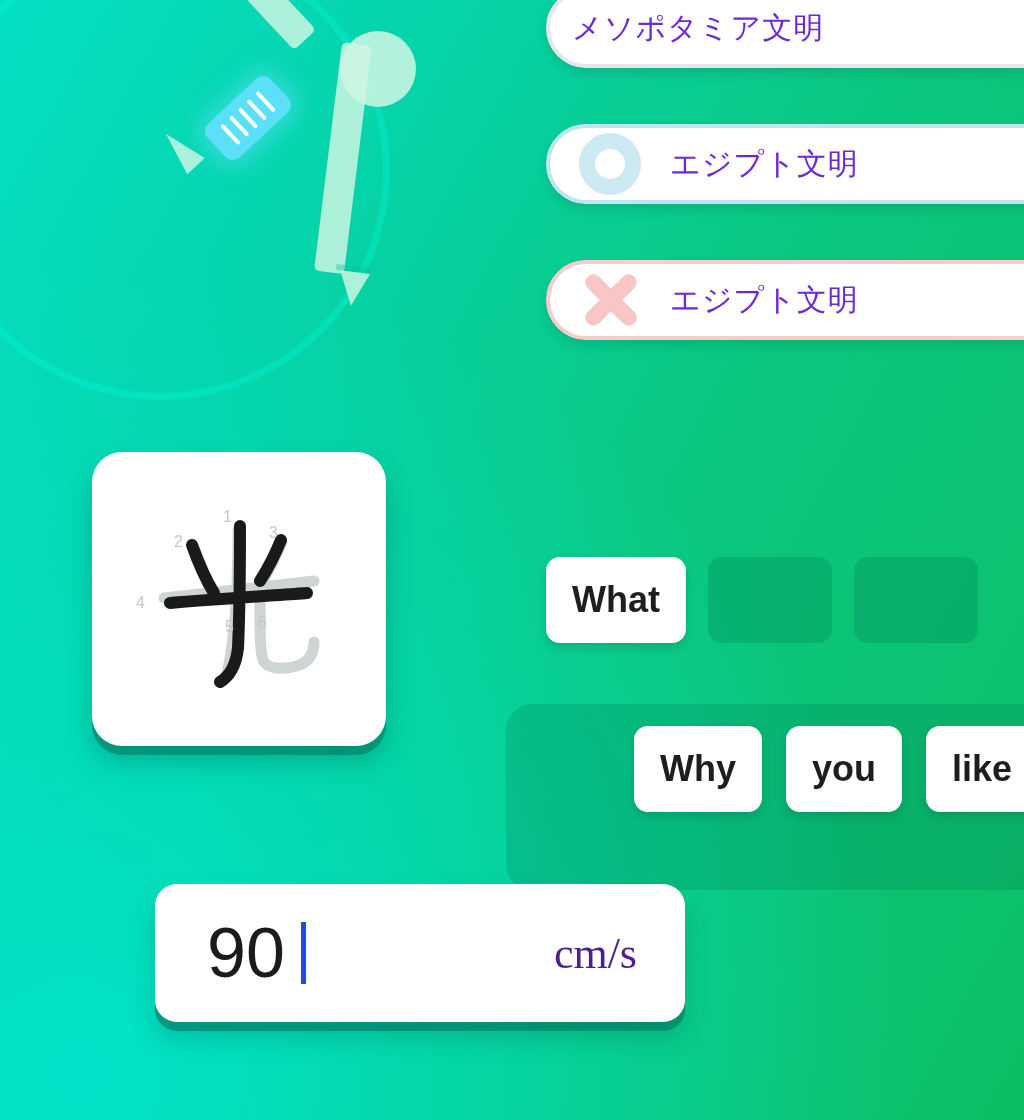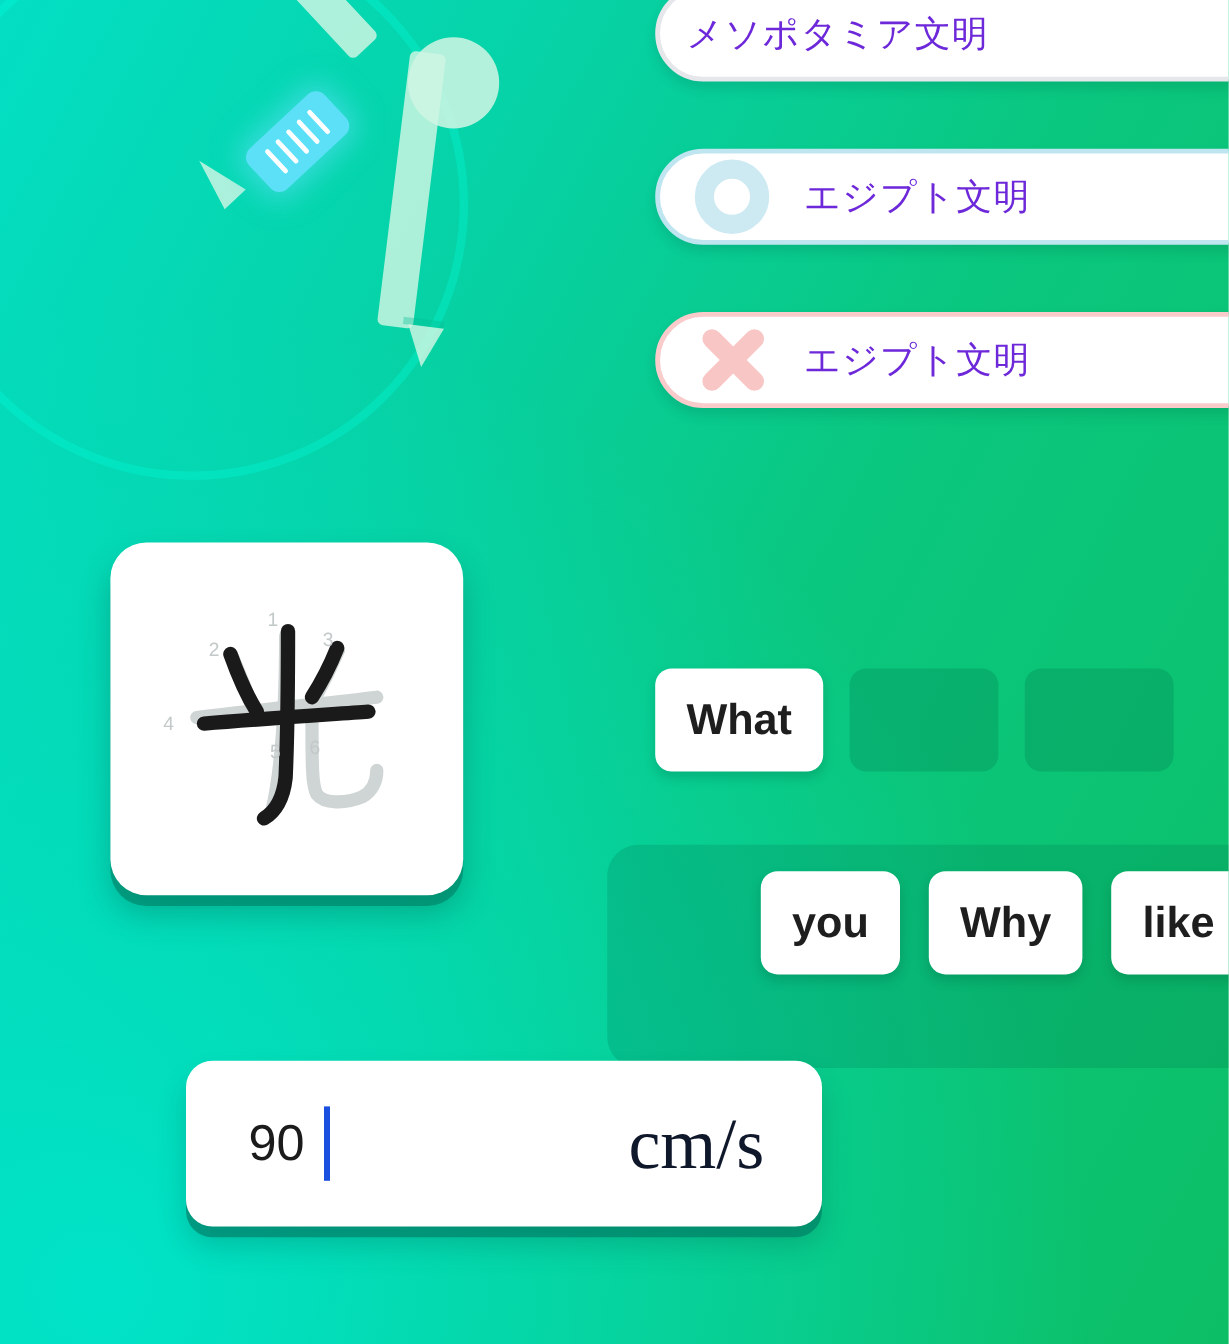--- a/index.html
+++ b/index.html
@@ -150,30 +150,30 @@
   
   #num-input {
     position:absolute; left:155px; top:884px;
     width:530px; height:138px;
     background:#fff; border-radius:22px;
     box-shadow:0 9px 0 rgba(0,120,98,0.60), 0 16px 24px rgba(0,70,55,0.22);
     display:flex; align-items:center;
   }
   #num-value {
     margin-left:52px;
-    font-size:42px; color:#1b1b1b;
+    font-size:70px; color:#1b1b1b;
     font-family:"Liberation Sans","DejaVu Sans",sans-serif;
   }
   #caret {
     width:5px; height:62px; margin-left:16px;
     background:#1a50e0;
   }
   #num-unit {
     margin-left:auto; margin-right:48px;
-    font-size:60px; color:#0f172a;
+    font-size:44px; color:#4c1d95;
     font-family:"Liberation Serif","DejaVu Serif",serif;
   }
 </style>
 </head>
 <body>
 
 <div id="screen">
 
   <div id="compass">
     <div class="cmp-arc"></div>
@@ -244,22 +244,22 @@
   </div>
 
   <div id="answer-row">
     <div class="tile">What</div>
     <div class="slot"></div>
     <div class="slot"></div>
   </div>
 
   <div id="word-bank-panel"></div>
   <div id="word-bank">
+    <div class="tile">Why</div>
     <div class="tile">you</div>
-    <div class="tile">Why</div>
     <div class="tile">like</div>
   </div>
 
   <div id="num-input">
     <span id="num-value">90</span>
     <span id="caret"></span>
     <span id="num-unit">cm/s</span>
   </div>
 
 </div>

